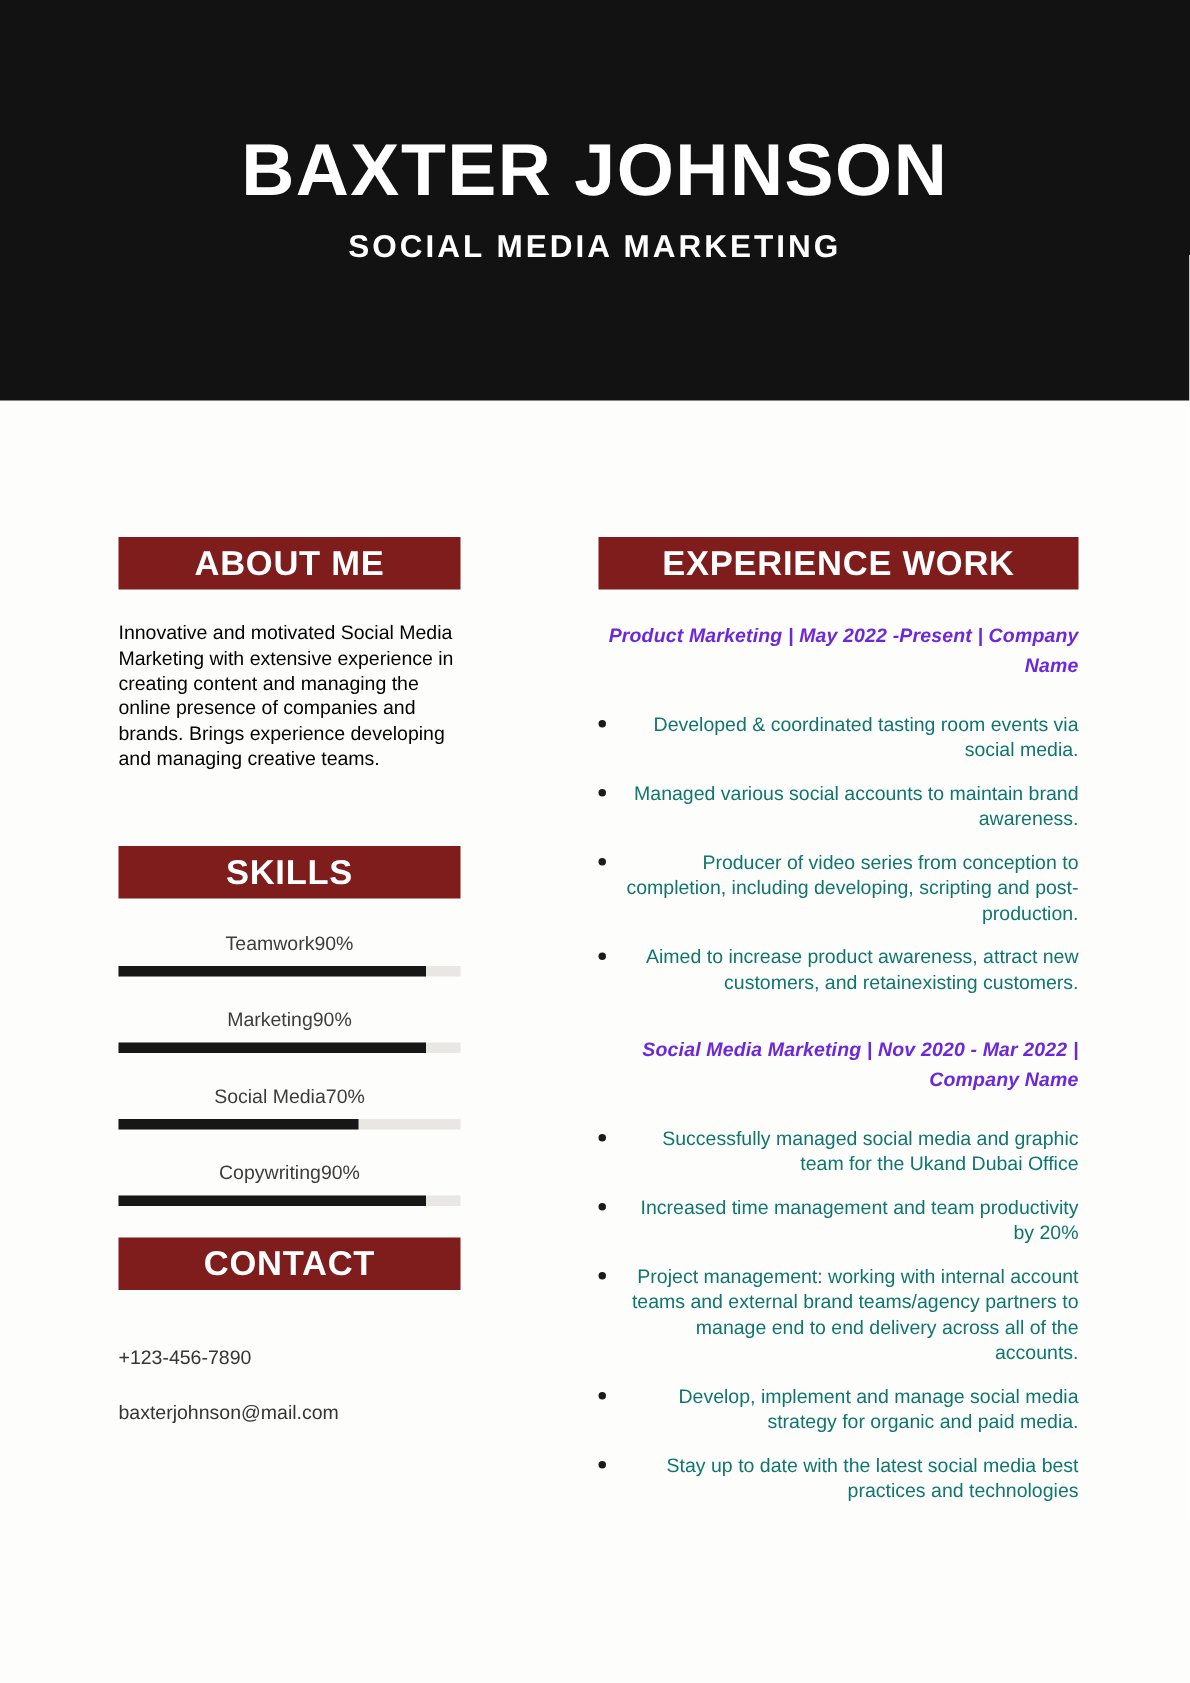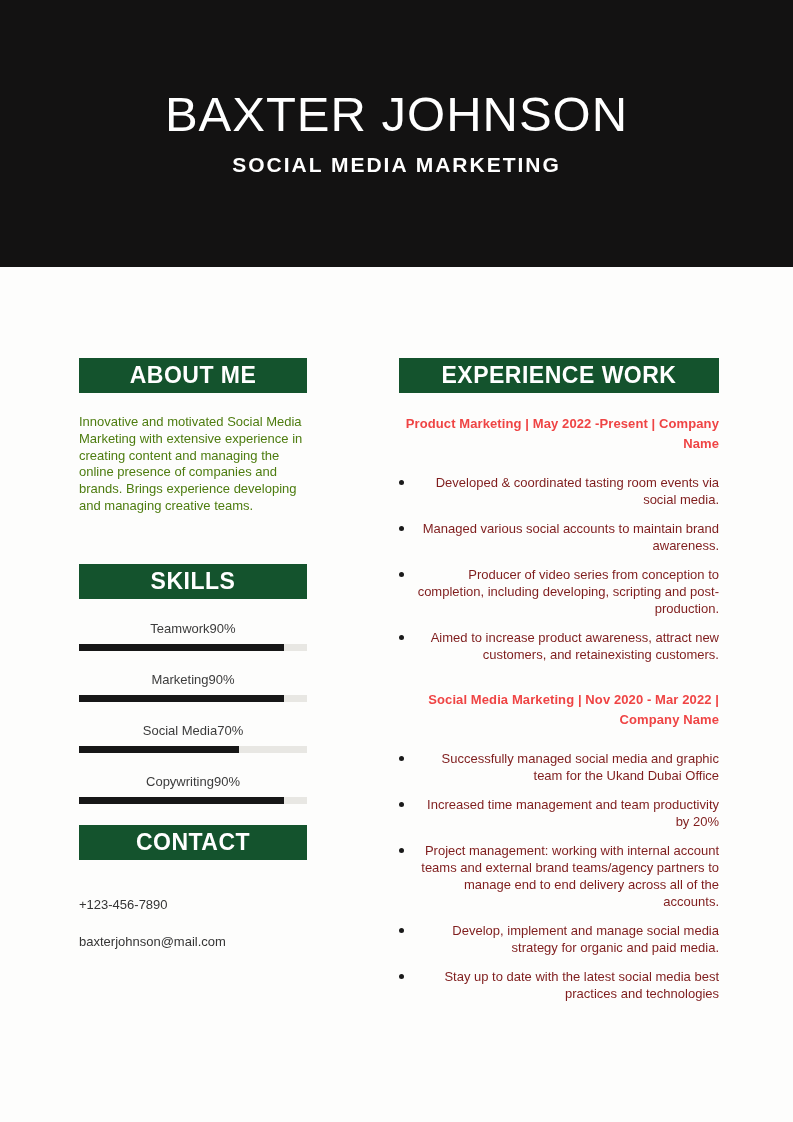--- a/index.html
+++ b/index.html
@@ -21,21 +21,21 @@
     height:267px;
     background:#131212;
     color:#ffffff;
     text-align:center;
     box-sizing:border-box;
     padding-top:88px;
   }
   .hero-name{
     margin:0;
     font-size:49px;
-    font-weight:400;
+    font-weight:700;
     letter-spacing:1px;
     line-height:1.1;
   }
   .hero-subtitle{
     margin-top:11px;
     font-size:21px;
     font-weight:700;
     letter-spacing:2px;
   }
 
@@ -43,37 +43,37 @@
   .columns{
     display:flex;
     box-sizing:border-box;
     padding:91px 0 0 79px;
   }
   .col-left{flex:none;width:228px;}
   .col-right{flex:none;width:320px;margin-left:92px;text-align:right;}
 
   
   .section-bar{
-    background:#14532d;
+    background:#7f1d1d;
     color:#ffffff;
     height:35px;
     display:flex;
     align-items:center;
     justify-content:center;
     font-size:23px;
     font-weight:700;
     letter-spacing:.5px;
   }
 
   
   .about-text{
     margin:21px 0 0;
     font-size:13px;
     line-height:16.8px;
-    color:#4d7c0f;
+    color:#000000;
   }
 
   
   .skills-block{margin-top:49px;}
   .skills-list{margin-top:22px;}
   .skill{margin-bottom:21px;}
   .skill-top{
     display:flex;
     justify-content:center;
     align-items:baseline;
@@ -101,35 +101,36 @@
     line-height:17px;
     margin-bottom:20px;
   }
 
   
   .job{margin-top:21px;}
   .job + .job{margin-top:27px;}
   .job-title{
     font-size:13px;
     font-weight:700;
-    color:#ef4444;
+    color:#6d28d9;
     line-height:20px;
     letter-spacing:.1px;
+    font-style:italic;
   }
   .bullet-list{
     list-style:none;
     margin:20px 0 0;
     padding:0;
   }
   .bullet-list li{
     position:relative;
     padding-left:14px;
     font-size:13px;
     line-height:17px;
-    color:#7f1d1d;
+    color:#0f766e;
     margin-bottom:12px;
   }
   .bullet-list li::before{
     content:"";
     position:absolute;
     left:0;top:6px;
     width:5px;height:5px;
     border-radius:50%;
     background:#1a1a1a;
   }

